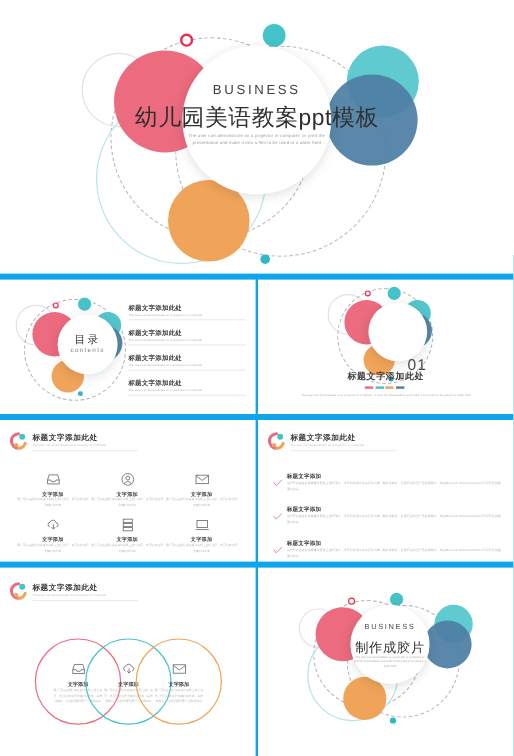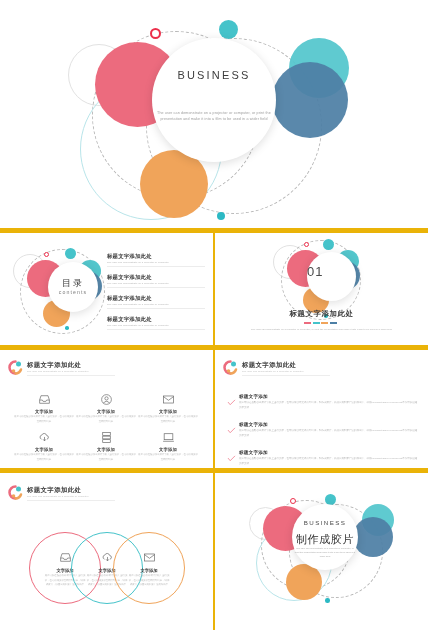--- a/index.html
+++ b/index.html
@@ -5,21 +5,21 @@
 <style>
   * { box-sizing: border-box; margin:0; padding:0; }
   html,body{
     width:428px; height:630px;
     background:#ffffff;
     font-family:"Liberation Sans","DejaVu Sans",sans-serif;
     overflow:hidden;
   }
   #page{
     position:relative; width:428px; height:630px;
-    background:#eab308;
+    background:#0ea5e9;
   }
   .slide{ position:absolute; background:#ffffff; overflow:hidden; }
 
   
   .cluster{ position:absolute; }
   .c{ position:absolute; border-radius:50%; }
   .ring{ position:absolute; border-radius:50%; border:1px solid #e2e2e2; }
   .dashring{ position:absolute; border-radius:50%; border:1px dashed #b9b9b9; }
   .thinring{ position:absolute; border-radius:50%; border:1px solid #bfe6ea; }
   .white-c{
@@ -47,21 +47,21 @@
   #slide2{ left:0; top:233px; width:213px; height:112px; }
   .s2-mu{ position:absolute; width:100%; text-align:center; font-size:9px; color:#3a3a3a; letter-spacing:2px;}
   .s2-con{ position:absolute; width:100%; text-align:center; font-size:5.2px; color:#7d7d7d; letter-spacing:1.1px;}
   .s2-item{ position:absolute; left:107px; width:98px; }
   .s2-item .t{ font-size:5.4px; color:#3d3d3d; font-weight:bold; letter-spacing:.2px; }
   .s2-item .d{ font-size:2.5px; color:#b3b3b3; margin-top:1.4px; letter-spacing:.05px;}
   .s2-item .ln{ height:1px; background:#ececec; margin-top:2px; }
 
   
   #slide3{ left:215px; top:233px; width:213px; height:112px; }
-  .s3-num{ position:absolute; width:100%; text-align:left; font-size:13px; color:#4a4a4a; letter-spacing:1px;}
+  .s3-num{ position:absolute; width:100%; text-align:right; font-size:13px; color:#4a4a4a; letter-spacing:1px;margin-top:32px;}
   .s3-title{ position:absolute; width:100%; text-align:center; font-size:7.4px; color:#3a3a3a; font-weight:bold; letter-spacing:.6px;}
   .s3-bar{ position:absolute; display:flex; gap:1.5px; }
   .s3-bar i{ display:block; width:7px; height:1.7px; }
   .s3-desc{ position:absolute; width:100%; text-align:center; font-size:2.5px; color:#b0b0b0; line-height:1.8; }
 
   
   .hdr-logo{ position:absolute; width:15px; height:15px; }
   .hdr-title{ position:absolute; font-size:6.4px; color:#3d3d3d; font-weight:bold; letter-spacing:.4px; white-space:nowrap;}
   .hdr-sub{ position:absolute; font-size:2.4px; color:#bcbcbc; letter-spacing:.1px; white-space:nowrap;}
   .hdr-rule{ position:absolute; height:1px; background:#ededed; }
@@ -109,20 +109,21 @@
       <div class="c" style="left:289px;top:38px;width:60px;height:60px;background:#53c6cc;opacity:.93;"></div>
       <div class="c" style="left:272px;top:62px;width:76px;height:76px;background:#4d7fa5;opacity:.93;"></div>
       <div class="c" style="left:95px;top:42px;width:85px;height:85px;background:#ec6b7e;"></div>
       <div class="c" style="left:140px;top:150px;width:68px;height:68px;background:#f0a45a;"></div>
       <div class="c" style="left:217px;top:212px;width:8px;height:8px;background:#2cb9c4;"></div>
       <div class="c" style="left:150px;top:28px;width:11px;height:11px;background:#fff;border:2.5px solid #ec2f4b;"></div>
 
       <div class="white-c" style="left:152px;top:38px;width:124px;height:124px;"></div>
     </div>
     <div class="s1-title-en" style="top:69px;">BUSINESS</div>
+    <div class="s1-title-cn" style="top:85px;">幼儿园美语教案ppt模板</div>
     <div class="s1-sub" style="left:154px;top:110px;width:120px;">The user can demonstrate on a projector or computer, or print the presentation and make it into a film to be used in a wider field</div>
   </div>
 
   <div class="slide" id="slide2">
     <div class="cluster" style="left:0;top:0;width:120px;height:112px;">
       <div class="ring" style="left:13px;top:21px;width:34px;height:34px;"></div>
       <div class="dashring" style="left:20px;top:16px;width:85px;height:85px;"></div>
       <div class="c" style="left:65px;top:15px;width:11px;height:11px;background:#45c3ca;"></div>
       <div class="c" style="left:79px;top:27px;width:22px;height:22px;background:#53c6cc;"></div>
       <div class="c" style="left:72px;top:38px;width:30px;height:30px;background:#4d7fa5;opacity:.94;"></div>

